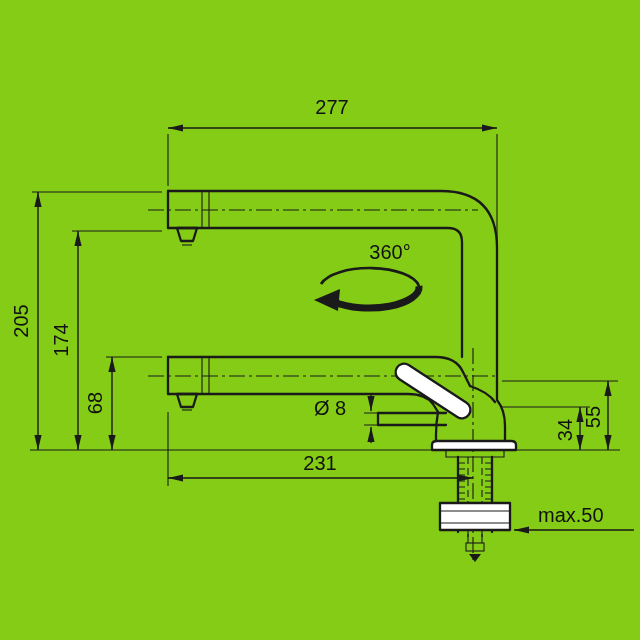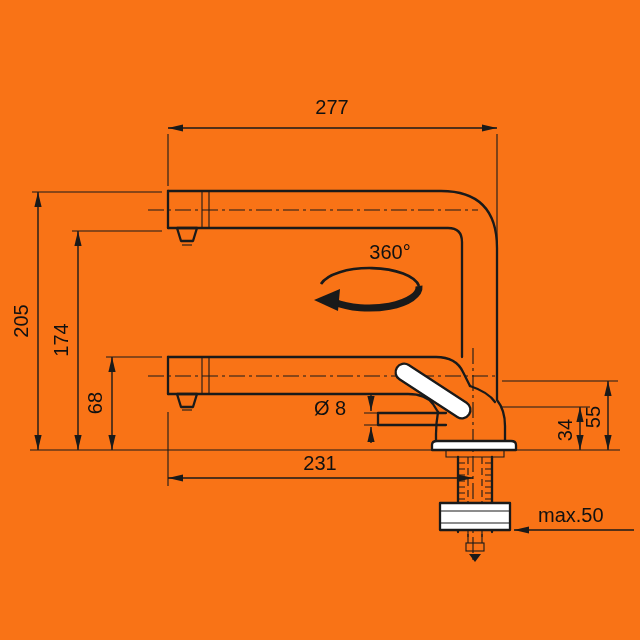--- a/index.html
+++ b/index.html
@@ -1,16 +1,16 @@
 <!DOCTYPE html>
 <html><head>
 <meta charset="utf-8">
 <style>
   html,body{margin:0;padding:0;background:#fff;}
-  .page{width:640px;height:640px;background:#f97316;position:relative;overflow:hidden;}
+  .page{width:640px;height:640px;background:#84cc16;position:relative;overflow:hidden;}
   svg{display:block;}
   svg text{font-family:"Liberation Sans",sans-serif;font-size:20px;fill:#111;}
   .outline{stroke:#1a1a1a;stroke-width:2.3;fill:none;stroke-linejoin:round;stroke-linecap:round;}
   .thin{stroke:#1a1a1a;stroke-width:1.1;fill:none;}
   .dim{stroke:#1a1a1a;stroke-width:1.4;fill:none;}
   .cline{stroke:#1a1a1a;stroke-width:1.1;fill:none;stroke-dasharray:16 4 3 4;}
   .whitefill{fill:#ffffff;stroke:#1a1a1a;stroke-width:2.3;stroke-linejoin:round;}
 </style>
 </head>
 <body>

